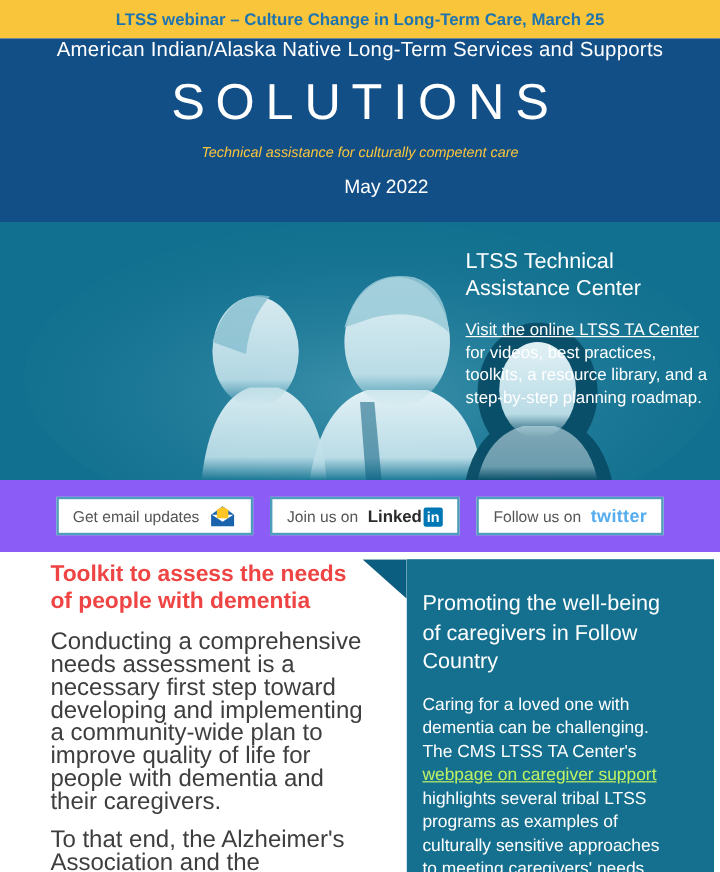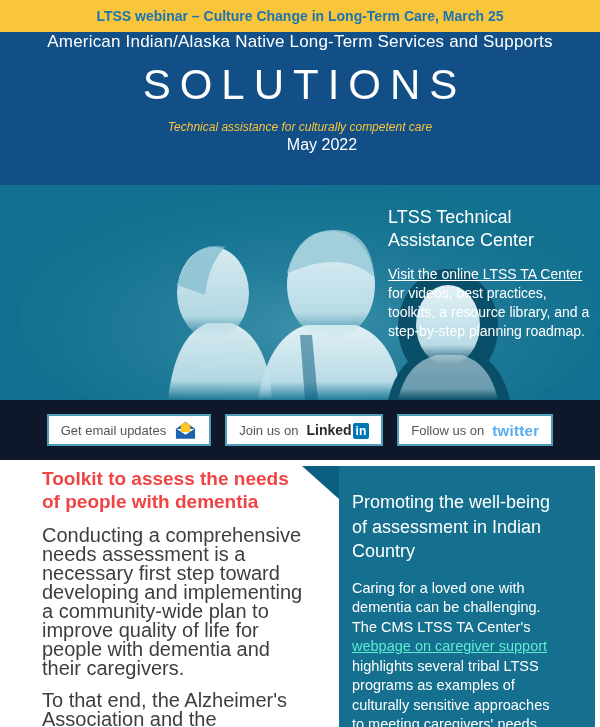--- a/index.html
+++ b/index.html
@@ -15,31 +15,31 @@
     align-items:center; justify-content:center;
   }
   .banner span { color:#1E74B0; font-weight:700; font-size:14px; }
   
   .masthead {
     height:153px; background:#134F87; color:#ffffff; text-align:center;
   }
   .masthead .supertitle { font-size:17px; letter-spacing:0.2px; }
   .masthead .title { margin-top:9px; font-size:42px; letter-spacing:9px; text-indent:9px; font-weight:400; }
   .masthead .tagline { margin-top:11px; font-size:12px; font-style:italic; color:#F9C53B; }
-  .masthead .issue-date { margin-top:2px; font-size:16px;padding-left:44px; }
+  .masthead .issue-date { margin-top:14px; font-size:16px;padding-left:44px; }
   
   .hero { position:relative; height:215px; background:#11708F;border-radius:23px; }
   .hero svg.photo { position:absolute; left:0; top:0; }
   .hero-text { position:absolute; left:388px; top:21px; width:204px; color:#ffffff; }
   .hero-text h2 { font-size:18px; line-height:23px; font-weight:400; }
   .hero-text p { margin-top:13px; font-size:14px; line-height:19px; }
   .hero-text a { color:#ffffff; text-decoration:underline; cursor:pointer; }
   
   .social-bar {
-    height:60px; background:#0f172a; display:flex; gap:14px;
+    height:60px; background:#8b5cf6; display:flex; gap:14px;
     align-items:center; justify-content:center;
   }
   .sbtn {
     height:32px; background:#ffffff; border:2px solid #4E9DBA;
     display:flex; align-items:center; gap:8px; padding:0 12px;
     font-family:"Liberation Sans", sans-serif;
     font-size:13px; color:#555555; cursor:pointer;
   }
   .li-word { font-weight:700; color:#2b2b2b; font-size:14px; }
   .li-badge {
@@ -61,21 +61,21 @@
     position:absolute; left:0; top:0; width:37px; height:33px;
     background:#0C5E80;
     clip-path:polygon(0 0, 100% 0, 100% 100%);
   }
   .promo-body {
     margin-left:37px; height:400px; background:#15708F;
     padding:24px 40px 0 13px; color:#ffffff;
   }
   .promo-body h3 { font-size:18px; line-height:24.5px; font-weight:400; margin-bottom:15px; }
   .promo-body p { font-size:14.5px; line-height:19.5px; margin-bottom:14px; }
-  .promo-body a { color:#5eead4; text-decoration:underline; cursor:pointer; }
+  .promo-body a { color:#bef264; text-decoration:underline; cursor:pointer; }
 </style>
 </head>
 <body>
 
 <div class="page">
 
   <div class="banner">
     <span>LTSS webinar – Culture Change in Long-Term Care, March 25</span>
   </div>
 
@@ -151,20 +151,20 @@
 
     <article class="article-left">
       <h3>Toolkit to assess the needs of people with dementia</h3>
       <p>Conducting a comprehensive needs assessment is a necessary first step toward developing and implementing a community-wide plan to improve quality of life for people with dementia and their caregivers.</p>
       <p><span>To that end, the Alzheimer's Association and the Association of State and Territorial Health Officials collaborated to create the </span><a>Needs Assessment Toolkit for Dementia, Cognitive Health, and</a></p>
     </article>
 
     <aside class="promo-box">
       <div class="promo-fold"></div>
       <div class="promo-body">
-        <h3>Promoting the well-being of assessment in Indian Country</h3>
+        <h3>Promoting the well-being of caregivers in Follow Country</h3>
         <p><span>Caring for a loved one with dementia can be challenging. The CMS LTSS TA Center's </span><a>webpage on caregiver support</a><span> highlights several tribal LTSS programs as examples of culturally sensitive approaches to meeting caregivers' needs.</span></p>
 
       </div>
     </aside>
 
   </main>
 </div>
 
 </body></html>

